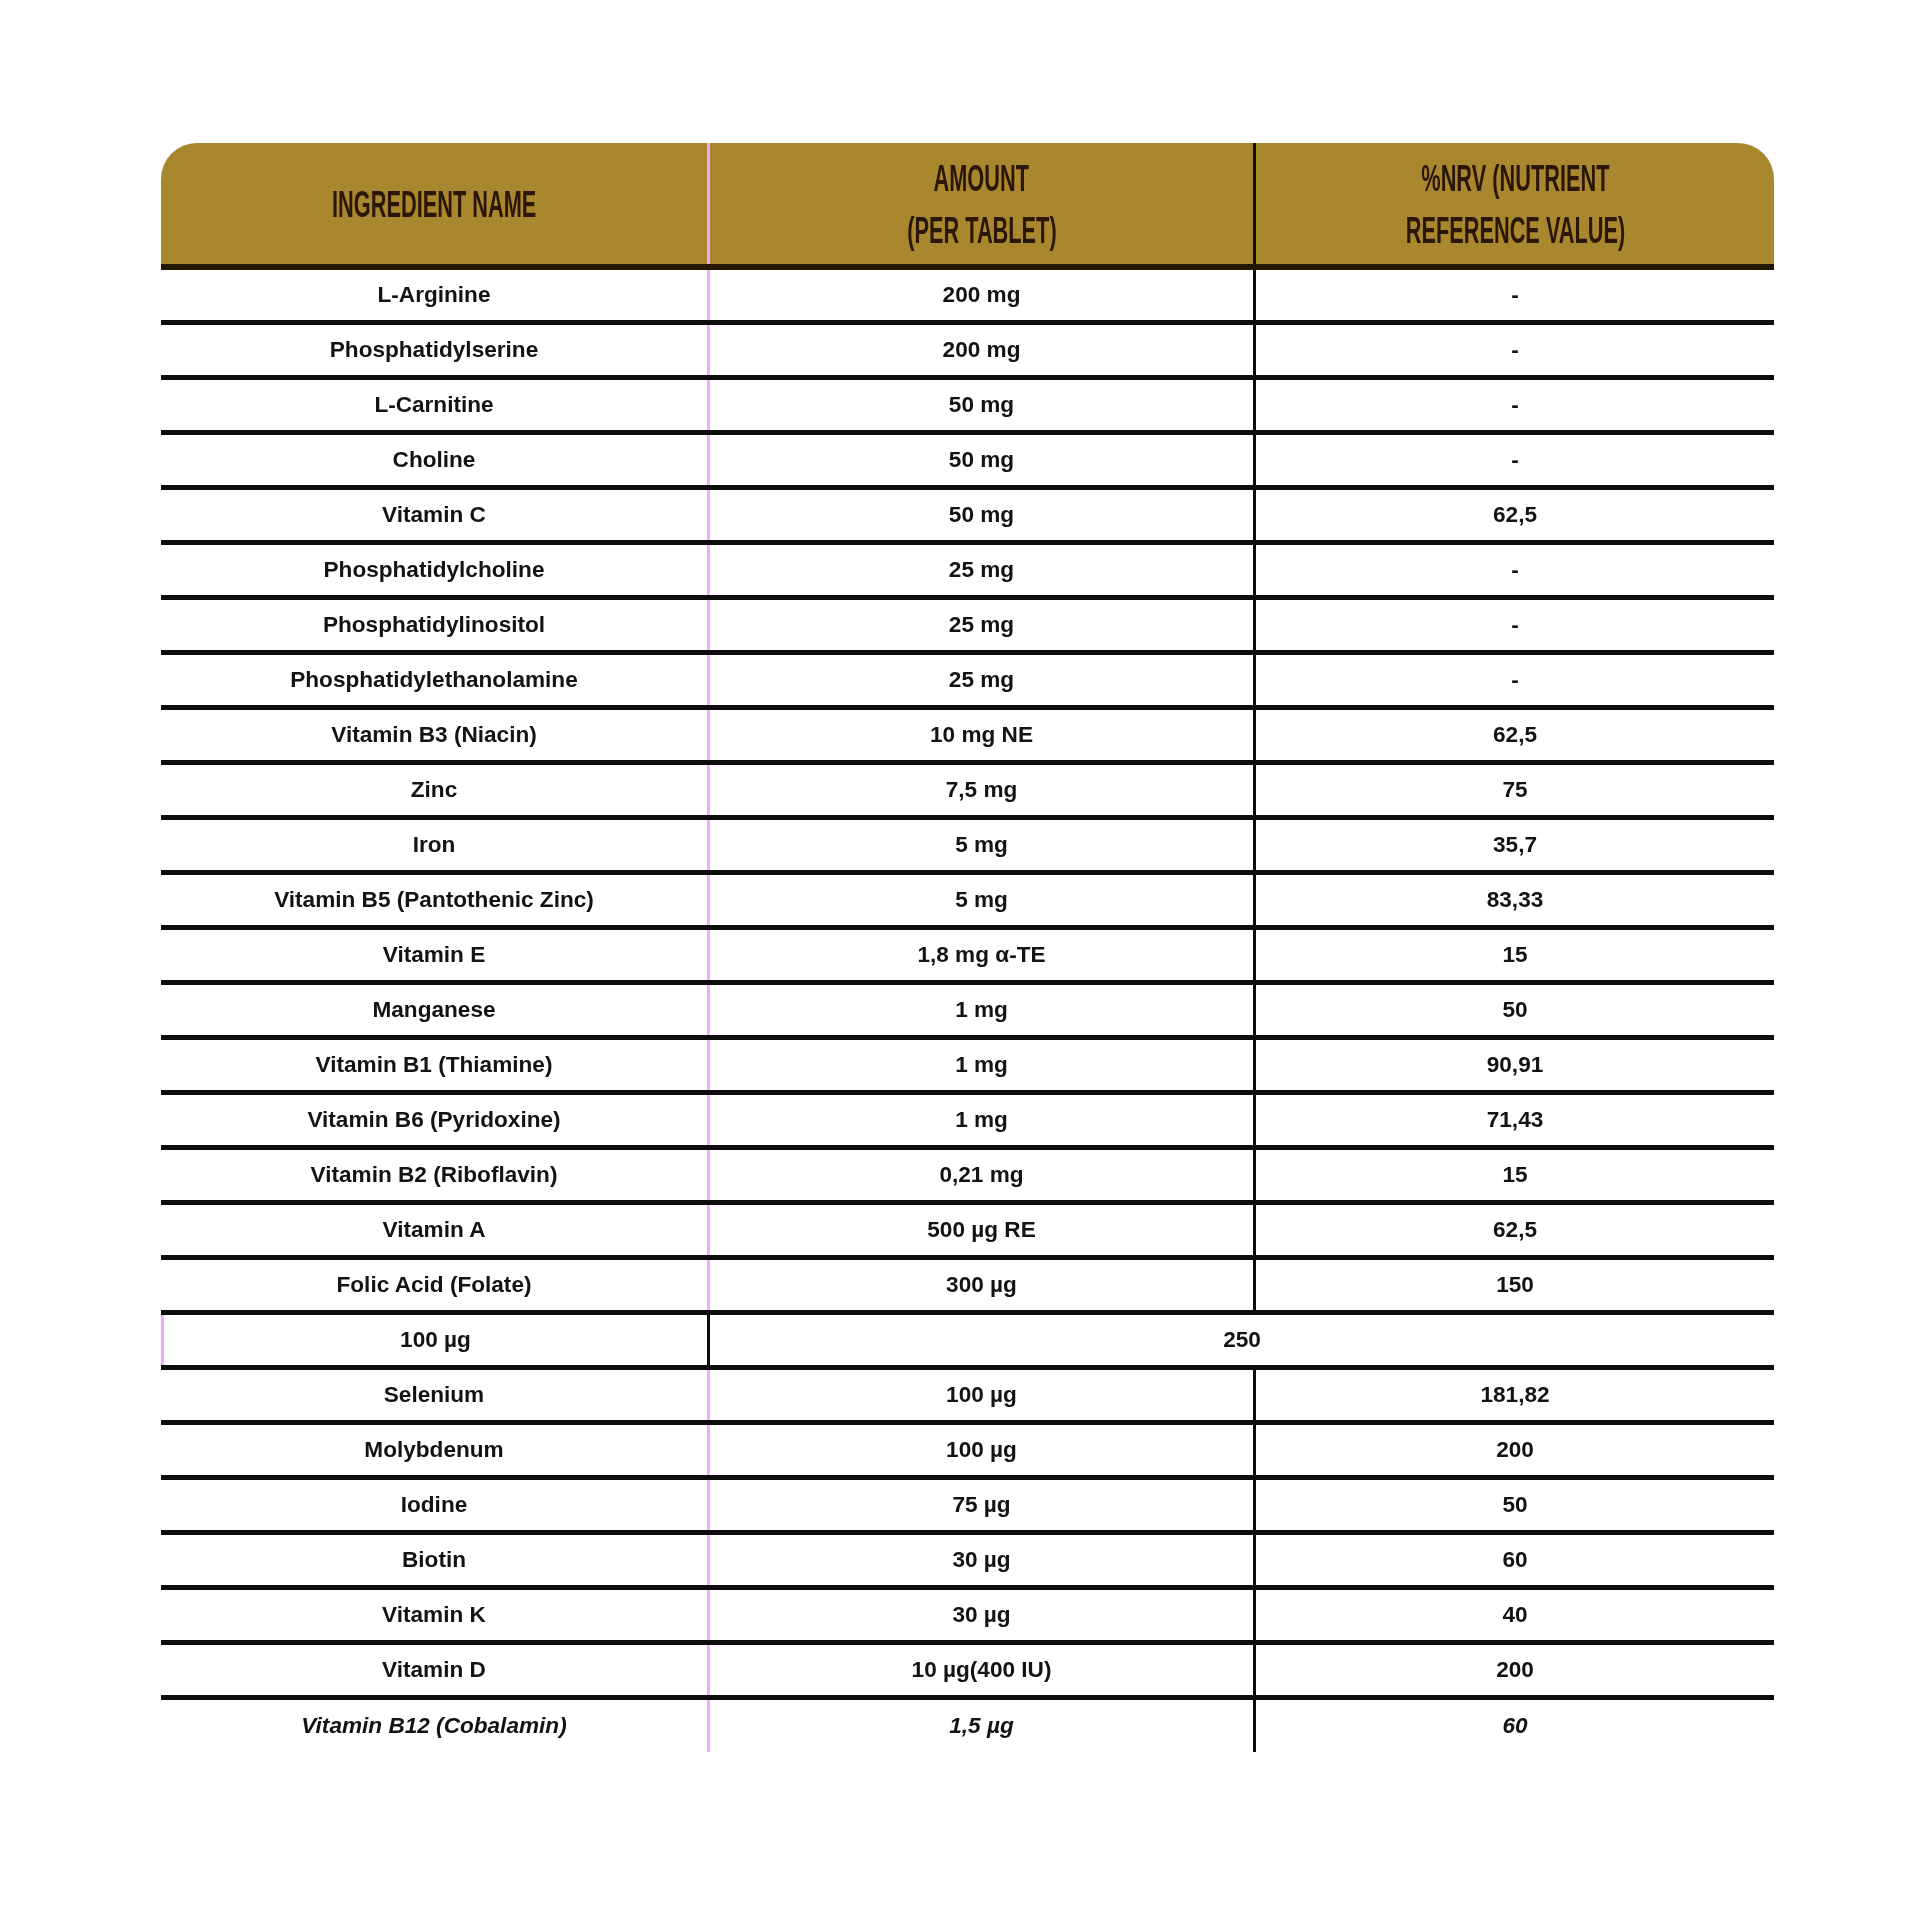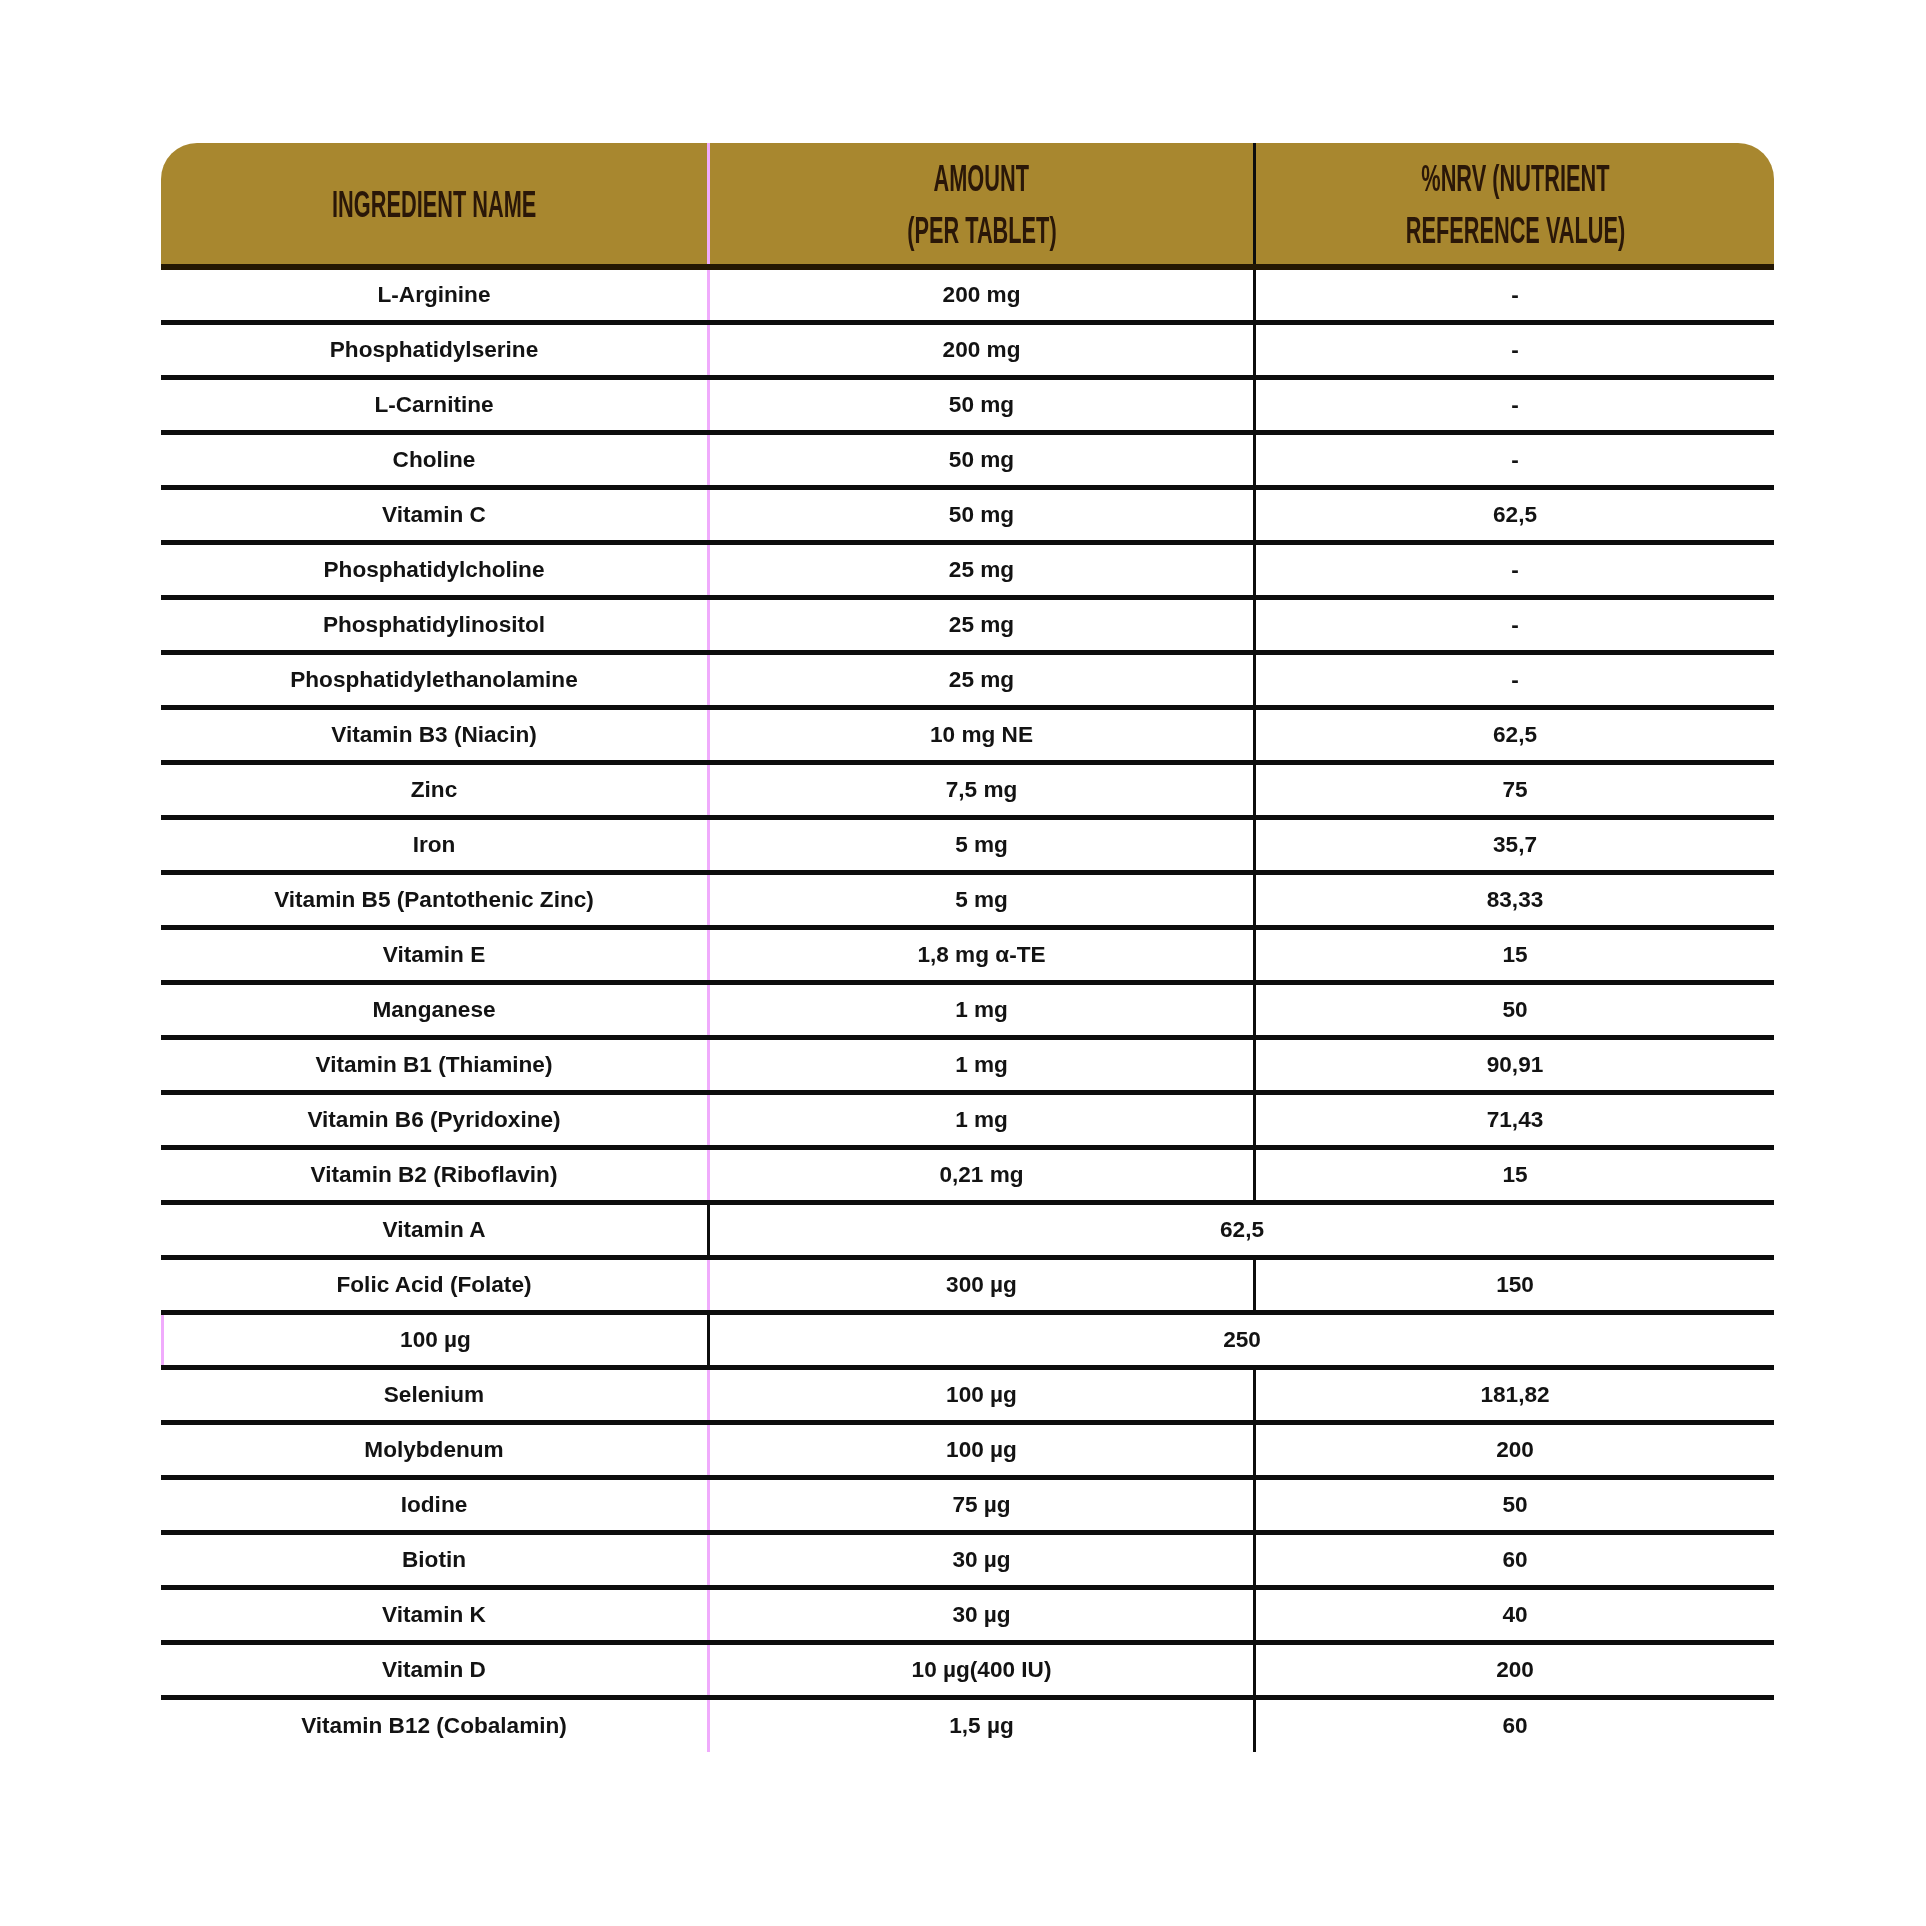--- a/index.html
+++ b/index.html
@@ -54,20 +54,21 @@
   .tr {
     display: flex;
     box-sizing: border-box;
     height: 55px;
     background: #ffffff;
     border-bottom: 5px solid #0D0D0D;
   }
   .tr.last {
     height: 52px;
     border-bottom: none;
+    font-style: italic;
   }
   .td {
     display: flex;
     align-items: center;
     justify-content: center;
     box-sizing: border-box;
     font-weight: 700;
     font-size: 22.6px;
     color: #131313;
     white-space: nowrap;
@@ -179,20 +180,21 @@
           <div class="td col2">1 mg</div>
           <div class="td col3">71,43</div>
         </div>
         <div class="tr">
           <div class="td col1">Vitamin B2 (Riboflavin)</div>
           <div class="td col2">0,21 mg</div>
           <div class="td col3">15</div>
         </div>
         <div class="tr">
           <div class="td col1">Vitamin A</div>
+          <div class="td col2">500 µg RE</div>
           <div class="td col3">62,5</div>
         </div>
         <div class="tr">
           <div class="td col1">Folic Acid (Folate)</div>
           <div class="td col2">300 µg</div>
           <div class="td col3">150</div>
         </div>
         <div class="tr">
           <div class="td col2">100 µg</div>
           <div class="td col3">250</div>

